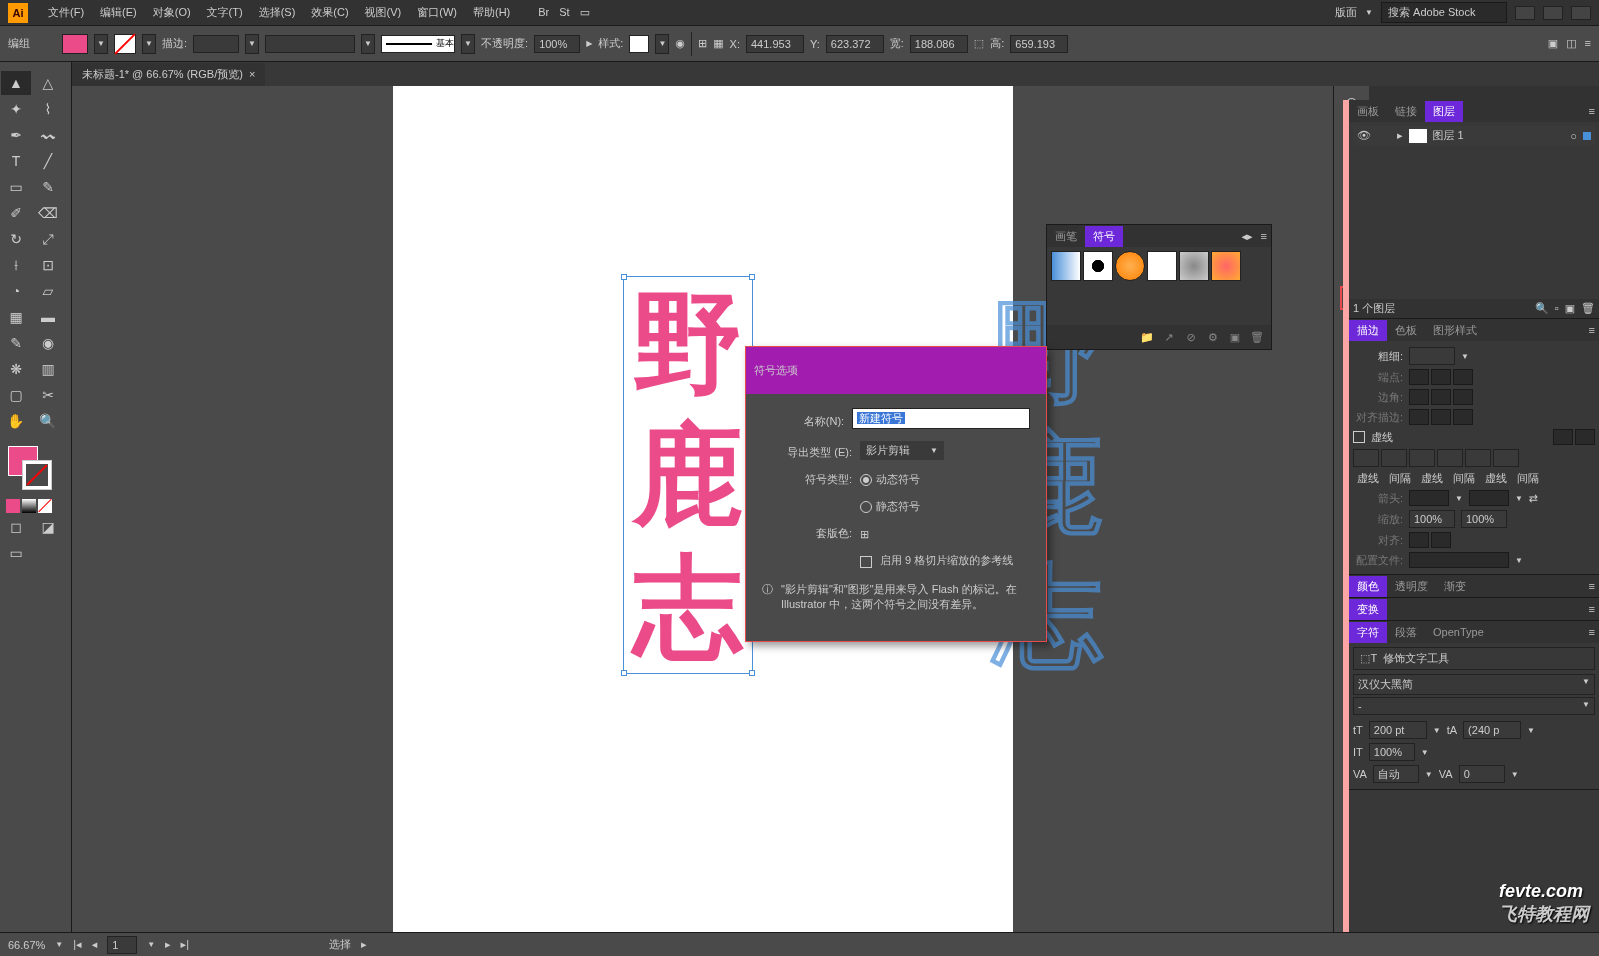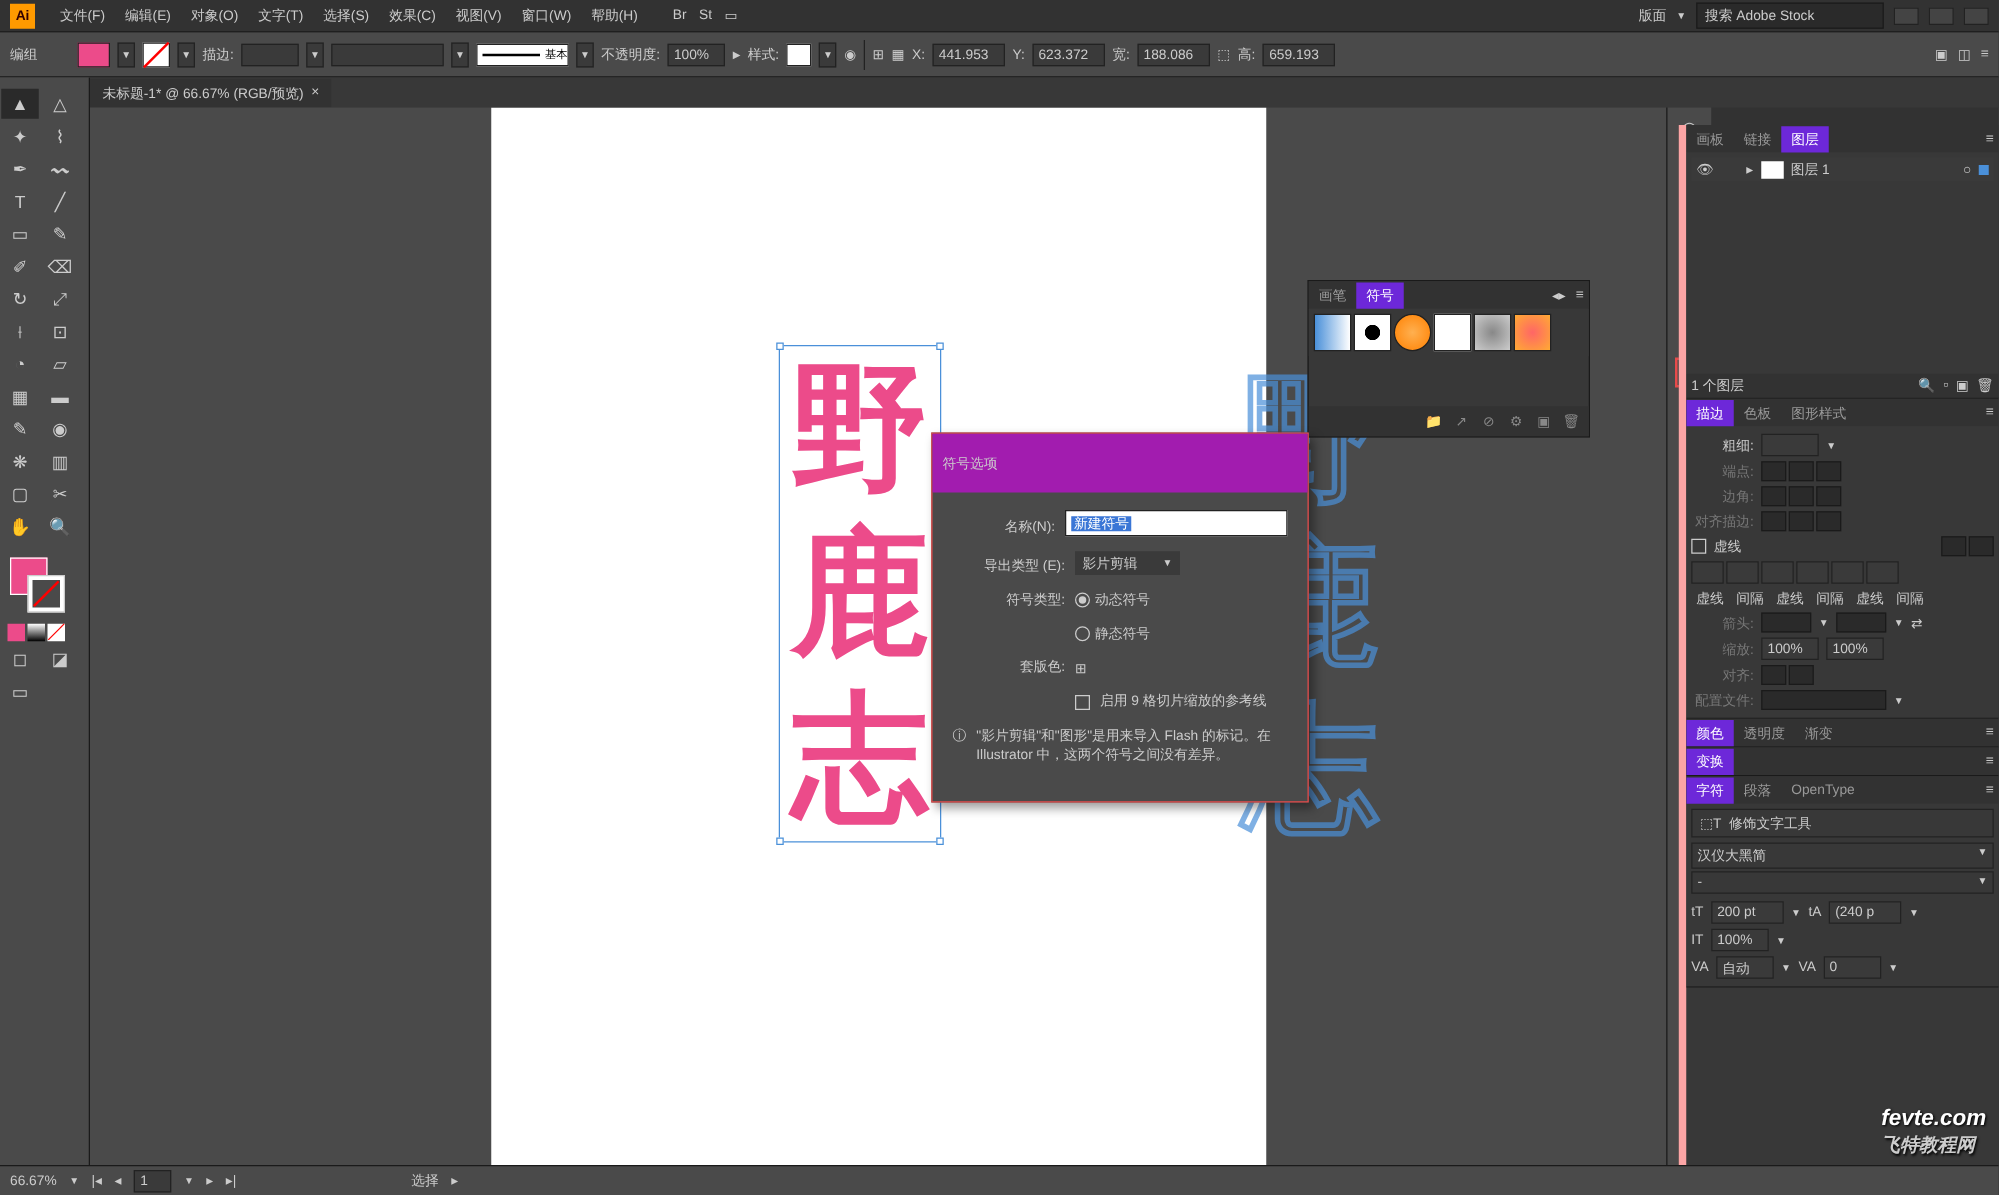--- a/index.html
+++ b/index.html
@@ -1,21 +1,21 @@
 <!DOCTYPE html>
 <html><head>
 <meta charset="utf-8">
 <style>
 * { margin: 0; padding: 0; box-sizing: border-box; font-family: "Microsoft YaHei", sans-serif; font-size: 11px; color: #ccc; }
 body { background: #323232; width: 1599px; height: 956px; overflow: hidden; position: relative; }
 .menubar { height: 26px; background: #323232; display: flex; align-items: center; padding: 0 8px; border-bottom: 1px solid #1a1a1a; }
 .ai-logo { width: 20px; height: 20px; background: #ff9a00; display: flex; align-items: center; justify-content: center; font-weight: bold; color: #330000; margin-right: 12px; }
 .menu-item { padding: 4px 8px; cursor: pointer; }
 .menubar-right { margin-left: auto; display: flex; align-items: center; gap: 8px; }
-.search-box { background: #2a2a2a; border: 1px solid #1a1a1a; padding: 2px 6px; width: 150px; color: #888; }
+.search-box { background: #2a2a2a; border: 1px solid #1a1a1a; padding: 2px 6px; width: 126px; color: #888; }
 .win-btn { width: 20px; height: 14px; background: #444; border: 1px solid #222; }
 .options-bar { height: 36px; background: #4a4a4a; border-bottom: 1px solid #1a1a1a; display: flex; align-items: center; padding: 0 8px; gap: 6px; justify-content: flex-end; }
 .ob-label { color: #ccc; font-size: 11px; }
 .ob-swatch { width: 26px; height: 20px; background: #ec4b8a; border: 1px solid #222; }
 .ob-swatch-none { width: 22px; height: 20px; background: #fff; border: 1px solid #222; position: relative; }
 .ob-swatch-none::after { content: ''; position: absolute; width: 28px; height: 2px; background: red; transform: rotate(-45deg); top: 8px; left: -4px; }
 .ob-dd { width: 14px; height: 20px; background: #3a3a3a; border: 1px solid #222; display: flex; align-items: center; justify-content: center; }
 .ob-input { background: #3a3a3a; border: 1px solid #222; padding: 2px 4px; width: 58px; color: #ccc; }
 .ob-input-w { width: 46px; }
 .doc-tab-bar { height: 24px; background: #383838; display: flex; align-items: center; padding-left: 72px; }
@@ -545,13 +545,13 @@
   <span>◂</span>
   <input class="ob-input" style="width: 30px;" value="1">
     <span class="chev">▼</span>
   <span>▸</span>
   <span>▸|</span>
   <div style="width:120px"></div>
   <span>选择</span>
   <span>▸</span>
 </div>
 
-<div class="watermark">fevte.com<br><span style="font-size:15px">飞特教程网</span></div>
+<div class="watermark">fevte.com<br><span style="font-size:18px">飞特教程网</span></div>
 
 </body></html>

